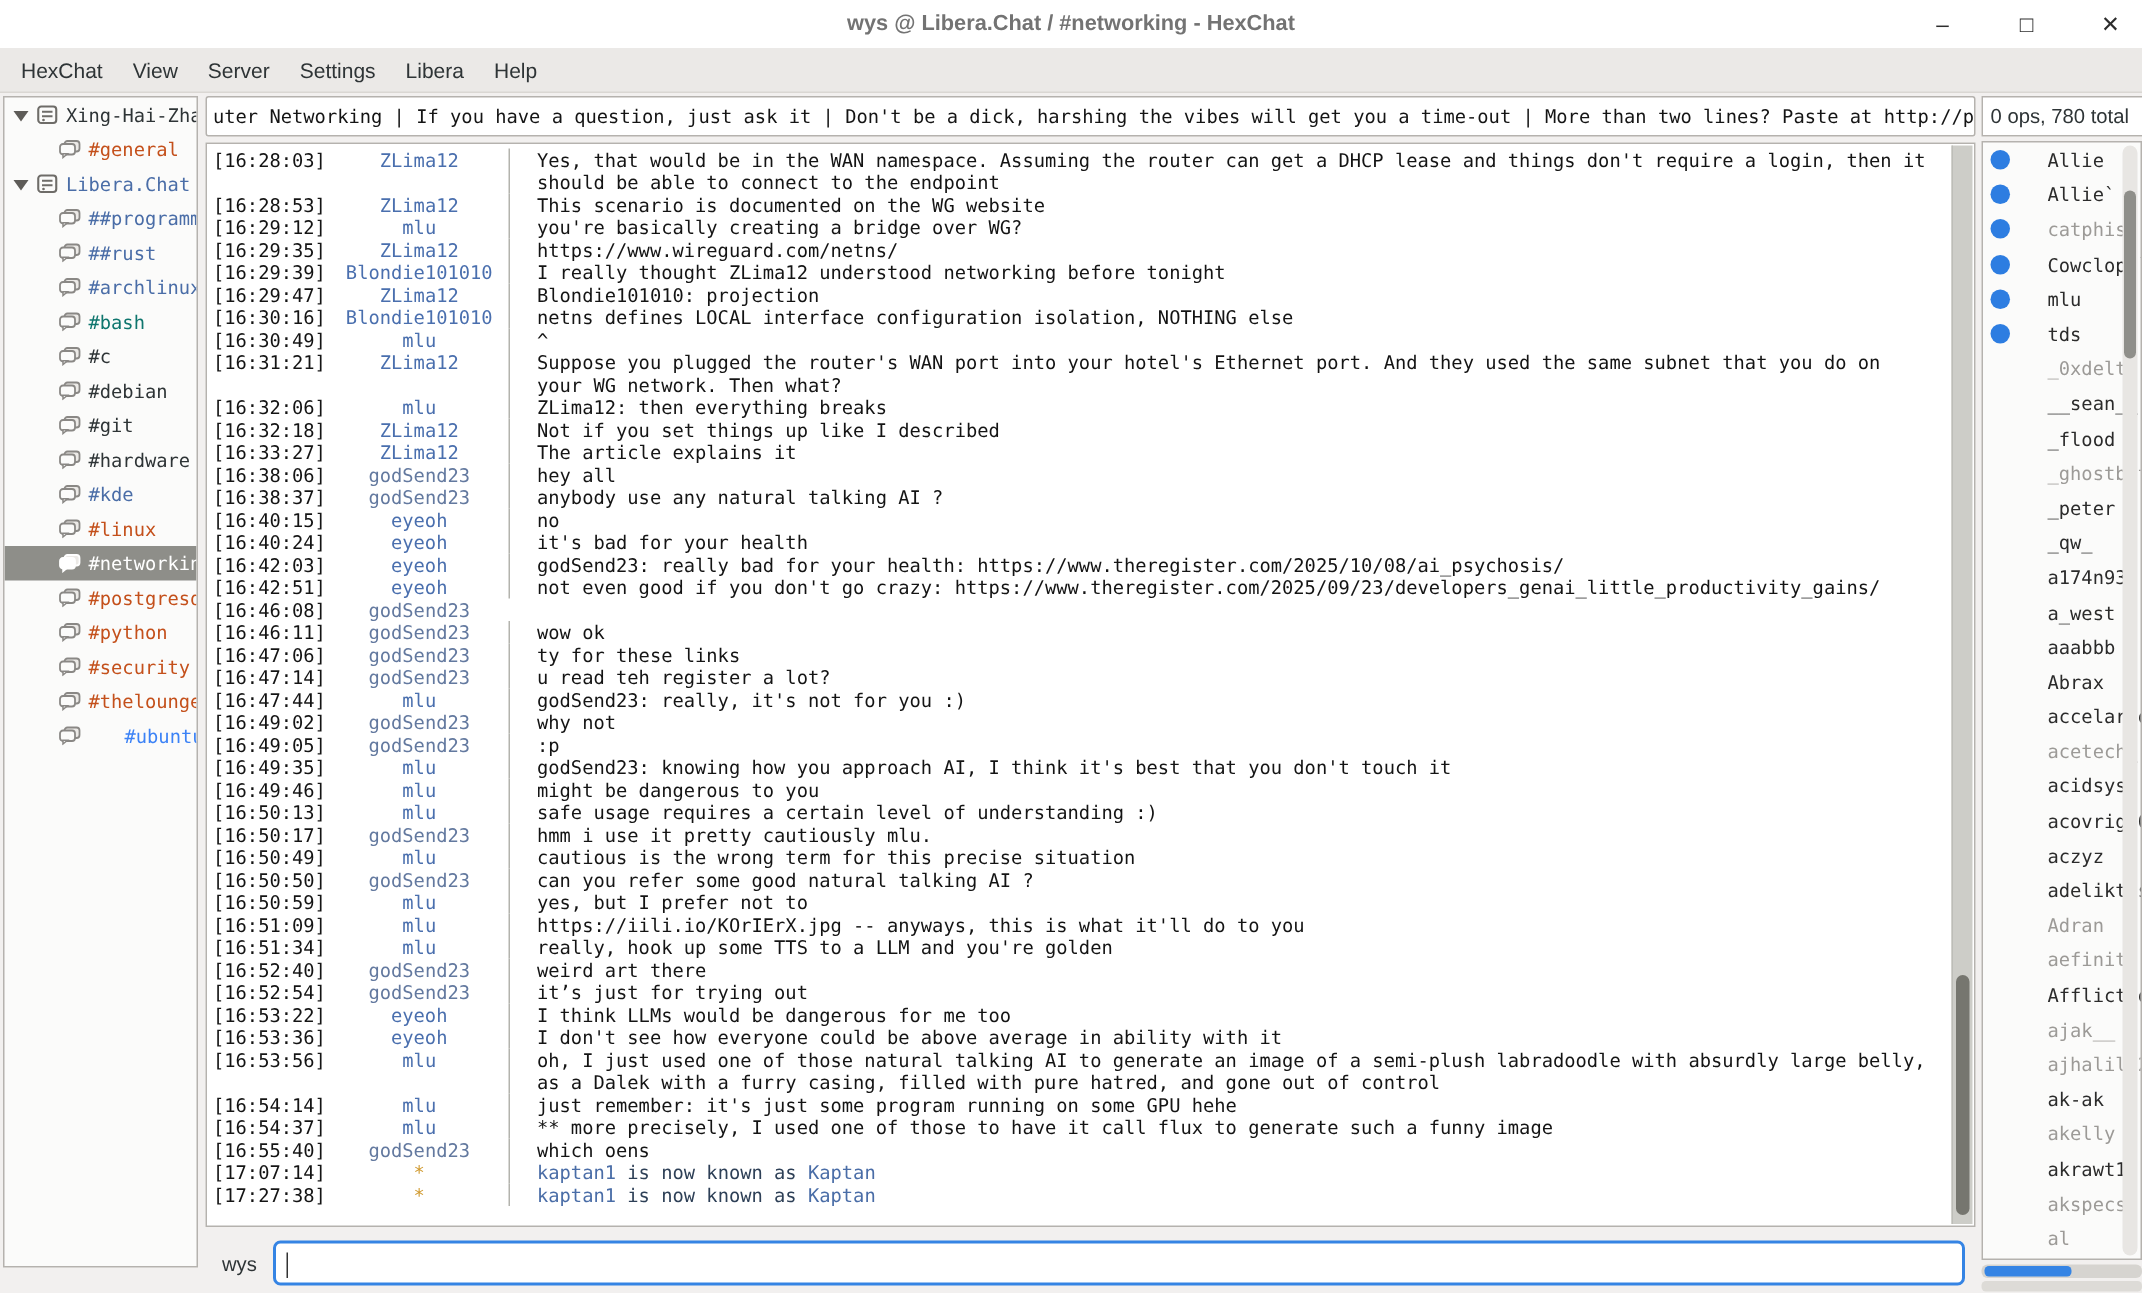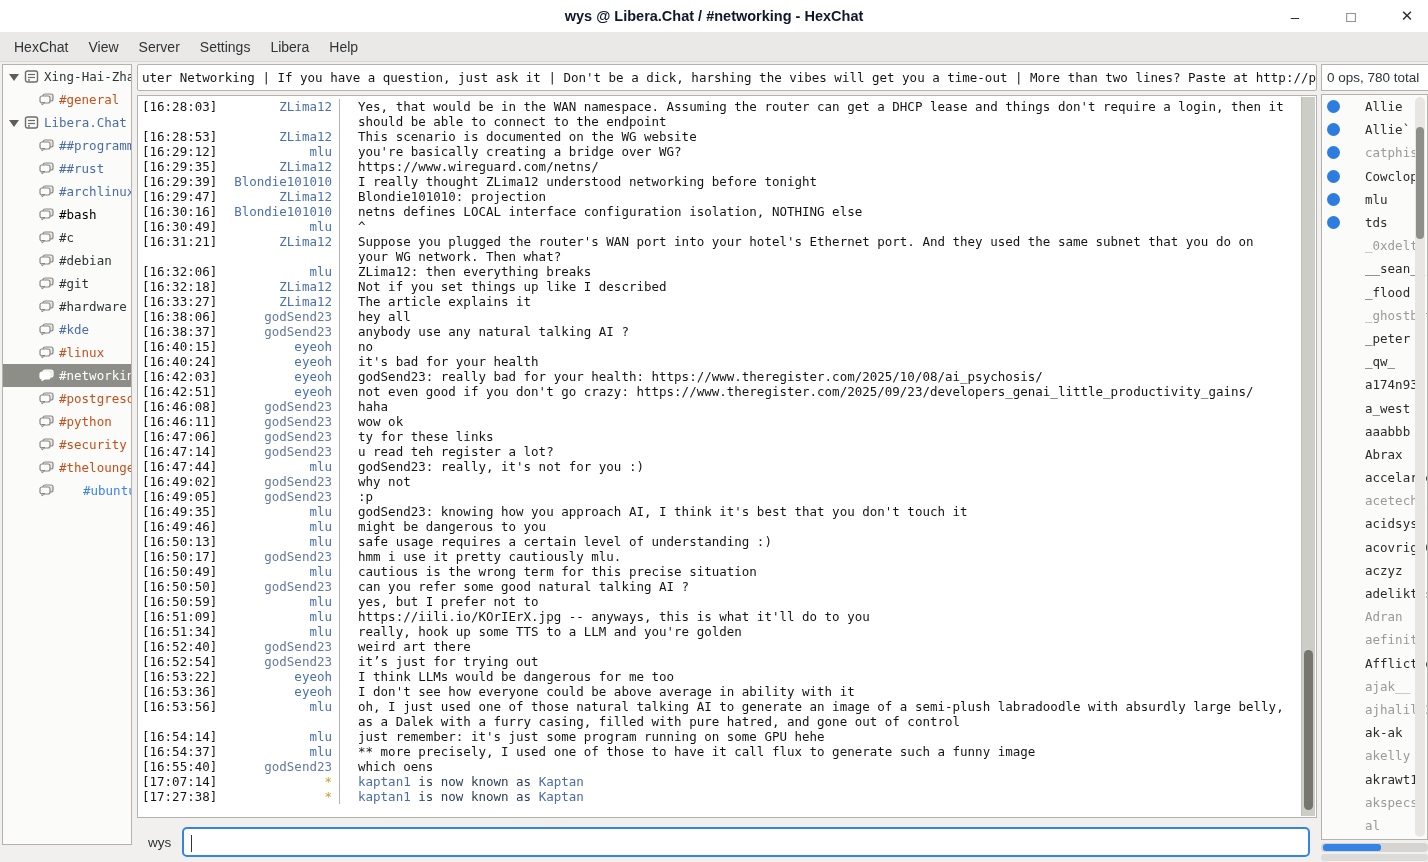--- a/index.html
+++ b/index.html
@@ -2,21 +2,21 @@
 <html><head>
 <meta charset="utf-8">
 <style>
   * { margin:0; padding:0; box-sizing:border-box; }
   html,body { width:1428px; height:862px; overflow:hidden; }
   body { font-family:"Liberation Sans", sans-serif; background:#f2f0ef; position:relative; }
 
   
   .titlebar { position:absolute; left:0; top:0; width:1428px; height:32px; background:#ffffff;
               display:flex; align-items:center; justify-content:center; }
-  .title-text { font-weight:bold; font-size:14.5px; color:#0f172a;text-align:right; }
+  .title-text { font-weight:bold; font-size:14.5px; color:#737373;text-align:right; }
   .win-controls { position:absolute; right:10px; top:0; height:32px; display:flex; align-items:center; gap:34px; }
   .win-btn { width:22px; height:22px; display:flex; align-items:center; justify-content:center;
              color:#2d2d2d; font-size:15px; cursor:default; }
 
   
   .menubar { position:absolute; left:0; top:32px; width:1428px; height:30px; background:#ebe9e7;
              display:flex; align-items:center; padding-left:4px; border-bottom:1px solid #dad7d3; }
   .menu-item { padding:5px 10px; font-size:14px; color:#2e3436; }
 
   
@@ -34,21 +34,21 @@
   .topicbar { position:absolute; left:137px; top:64px; width:1180px; height:27px; background:#ffffff;
               border:1px solid #b5b2ae; border-radius:2px; overflow:hidden;
               font-family:"DejaVu Sans Mono", monospace; font-size:12.5px; color:#141414;
               display:flex; align-items:center; padding:0 4px; white-space:nowrap; }
   .chatbox { position:absolute; left:137px; top:95px; width:1180px; height:723px; background:#ffffff;
              border:1px solid #b5b2ae; overflow:hidden; }
   .chatlines { position:absolute; left:1px; top:3px; right:31px; font-family:"DejaVu Sans Mono", monospace;
                font-size:12.5px; line-height:15px; color:#141414; }
   .msg-row { display:grid; grid-template-columns:88px 112px 1fr; }
   .msg-time { color:#141414; padding-left:3px; white-space:nowrap; }
-  .msg-nick { text-align:right; padding-right:7px; white-space:nowrap; }
+  .msg-nick { text-align:center; padding-right:7px; white-space:nowrap; }
   .msg-text { border-left:1px solid #b3b3ad; padding-left:18px; word-wrap:break-word; }
   .chat-vscroll { position:absolute; right:1px; top:1px; width:14px; height:719px; background:#cdcdc8;
                   border-left:1px solid #bdbdb8; }
   .chat-vthumb { position:absolute; left:2px; width:9px; bottom:6px; height:160px; background:#76766f; border-radius:5px; }
 
   
   .ops-header { position:absolute; left:1321px; top:64px; width:115px; height:27px; background:#ffffff;
                 border:1px solid #b5b2ae; display:flex; align-items:center; padding:0 5px;
                 font-size:13.5px; color:#2e3436; white-space:nowrap; overflow:hidden; }
   .userlist { position:absolute; left:1321px; top:94px; width:107px; height:746px; background:#fbfbfa;
@@ -147,21 +147,21 @@
           <path d="M3 9.5 L3 12 L6 9.5 Z" fill="#fbfbfa" stroke="#8a8885" stroke-width="1"></path>
         </svg></span>
       <span style="color: rgb(74, 109, 167);">#archlinux</span>
     </div>
     <div class="tree-row channel">
       <span class="tree-ic"><svg width="15" height="13" viewBox="0 0 15 13">
           <rect x="4" y="1" width="10" height="7" rx="2" fill="#eceae7" stroke="#8a8885" stroke-width="1.2"></rect>
           <rect x="1" y="3" width="10" height="7" rx="2" fill="#fbfbfa" stroke="#8a8885" stroke-width="1.2"></rect>
           <path d="M3 9.5 L3 12 L6 9.5 Z" fill="#fbfbfa" stroke="#8a8885" stroke-width="1"></path>
         </svg></span>
-      <span style="color: #000000;">#bash</span>
+      <span style="color: #0f766e;">#bash</span>
     </div>
     <div class="tree-row channel">
       <span class="tree-ic"><svg width="15" height="13" viewBox="0 0 15 13">
           <rect x="4" y="1" width="10" height="7" rx="2" fill="#eceae7" stroke="#8a8885" stroke-width="1.2"></rect>
           <rect x="1" y="3" width="10" height="7" rx="2" fill="#fbfbfa" stroke="#8a8885" stroke-width="1.2"></rect>
           <path d="M3 9.5 L3 12 L6 9.5 Z" fill="#fbfbfa" stroke="#8a8885" stroke-width="1"></path>
         </svg></span>
       <span style="color: rgb(46, 52, 54);">#c</span>
     </div>
     <div class="tree-row channel">
@@ -346,21 +346,20 @@
         <span class="msg-text">godSend23: really bad for your health: https://www.theregister.com/2025/10/08/ai_psychosis/</span>
       </div>
       <div class="msg-row">
         <span class="msg-time">[16:42:51]</span>
         <span class="msg-nick" style="color: rgb(74, 111, 174);">eyeoh</span>
         <span class="msg-text">not even good if you don't go crazy: https://www.theregister.com/2025/09/23/developers_genai_little_productivity_gains/</span>
       </div>
       <div class="msg-row">
         <span class="msg-time">[16:46:08]</span>
         <span class="msg-nick" style="color: rgb(99, 121, 159);">godSend23</span>
-        <span class="msg-text">haha</span>
       </div>
       <div class="msg-row">
         <span class="msg-time">[16:46:11]</span>
         <span class="msg-nick" style="color: rgb(99, 121, 159);">godSend23</span>
         <span class="msg-text">wow ok</span>
       </div>
       <div class="msg-row">
         <span class="msg-time">[16:47:06]</span>
         <span class="msg-nick" style="color: rgb(99, 121, 159);">godSend23</span>
         <span class="msg-text">ty for these links</span>

